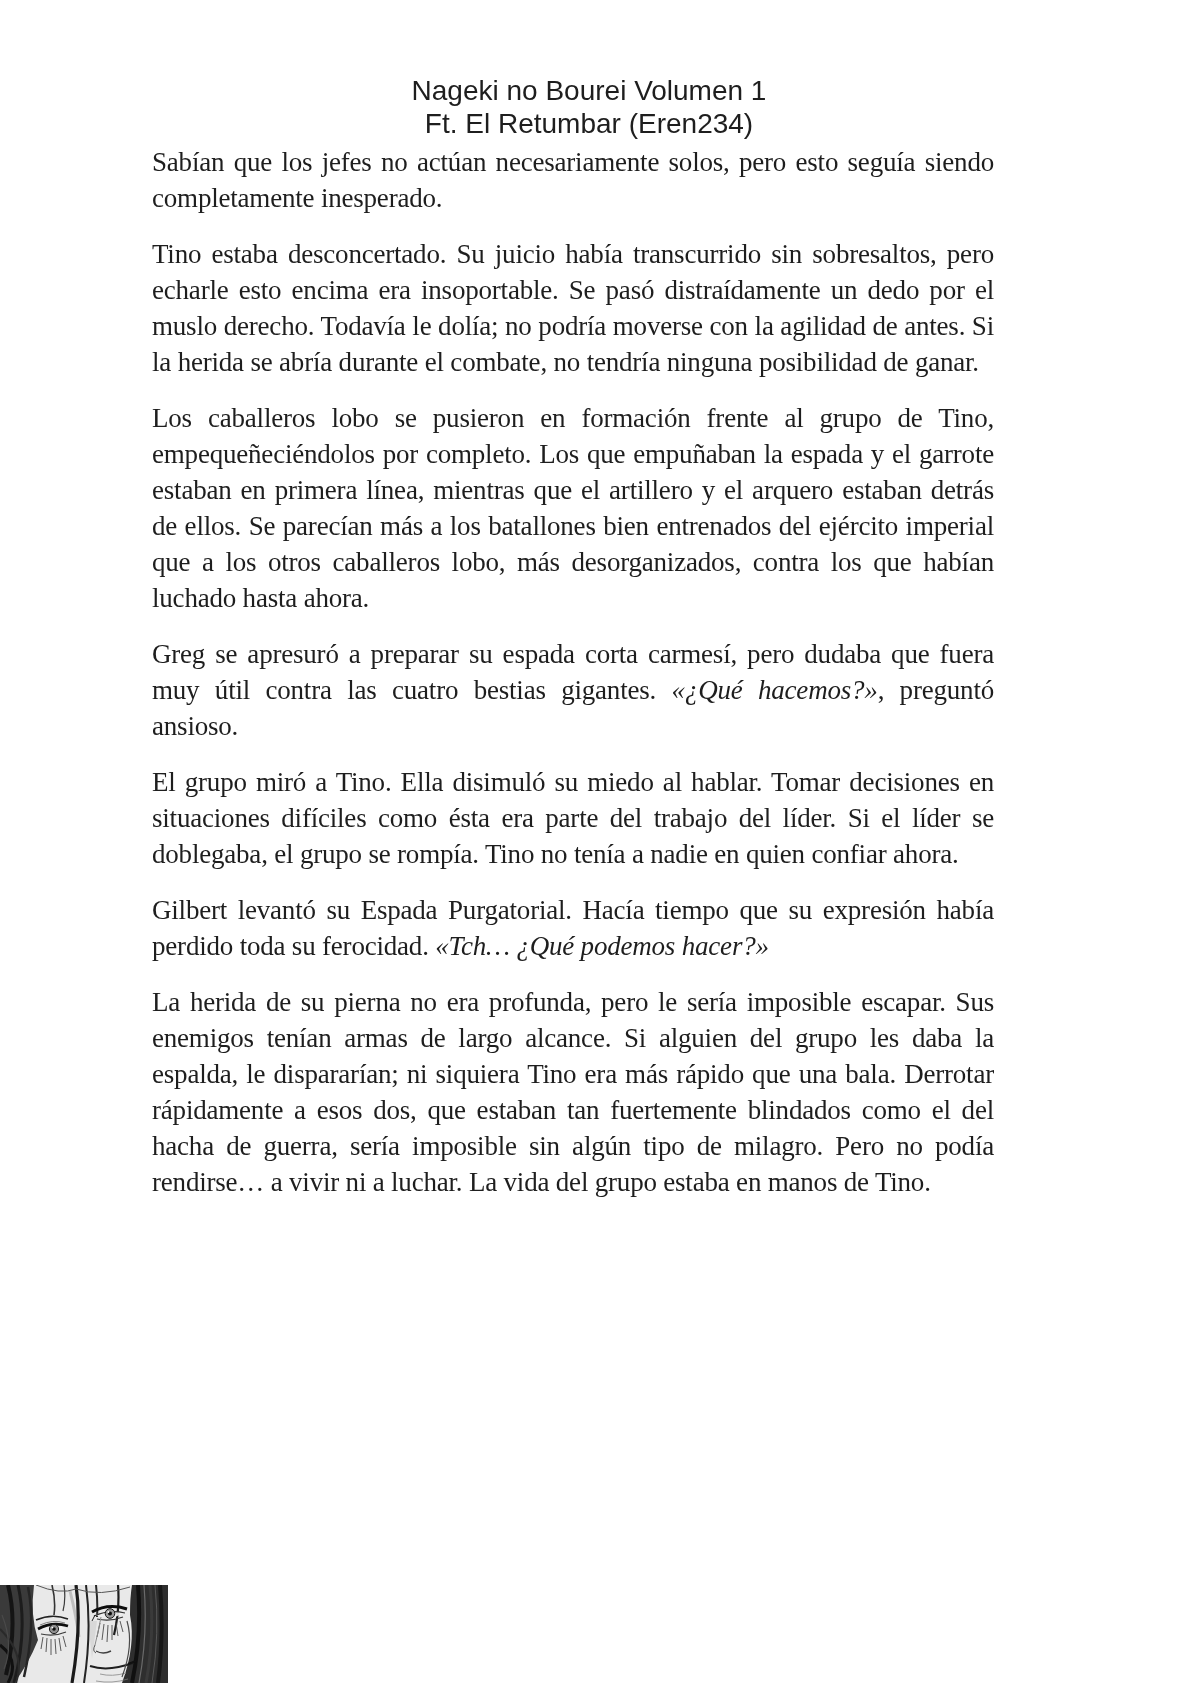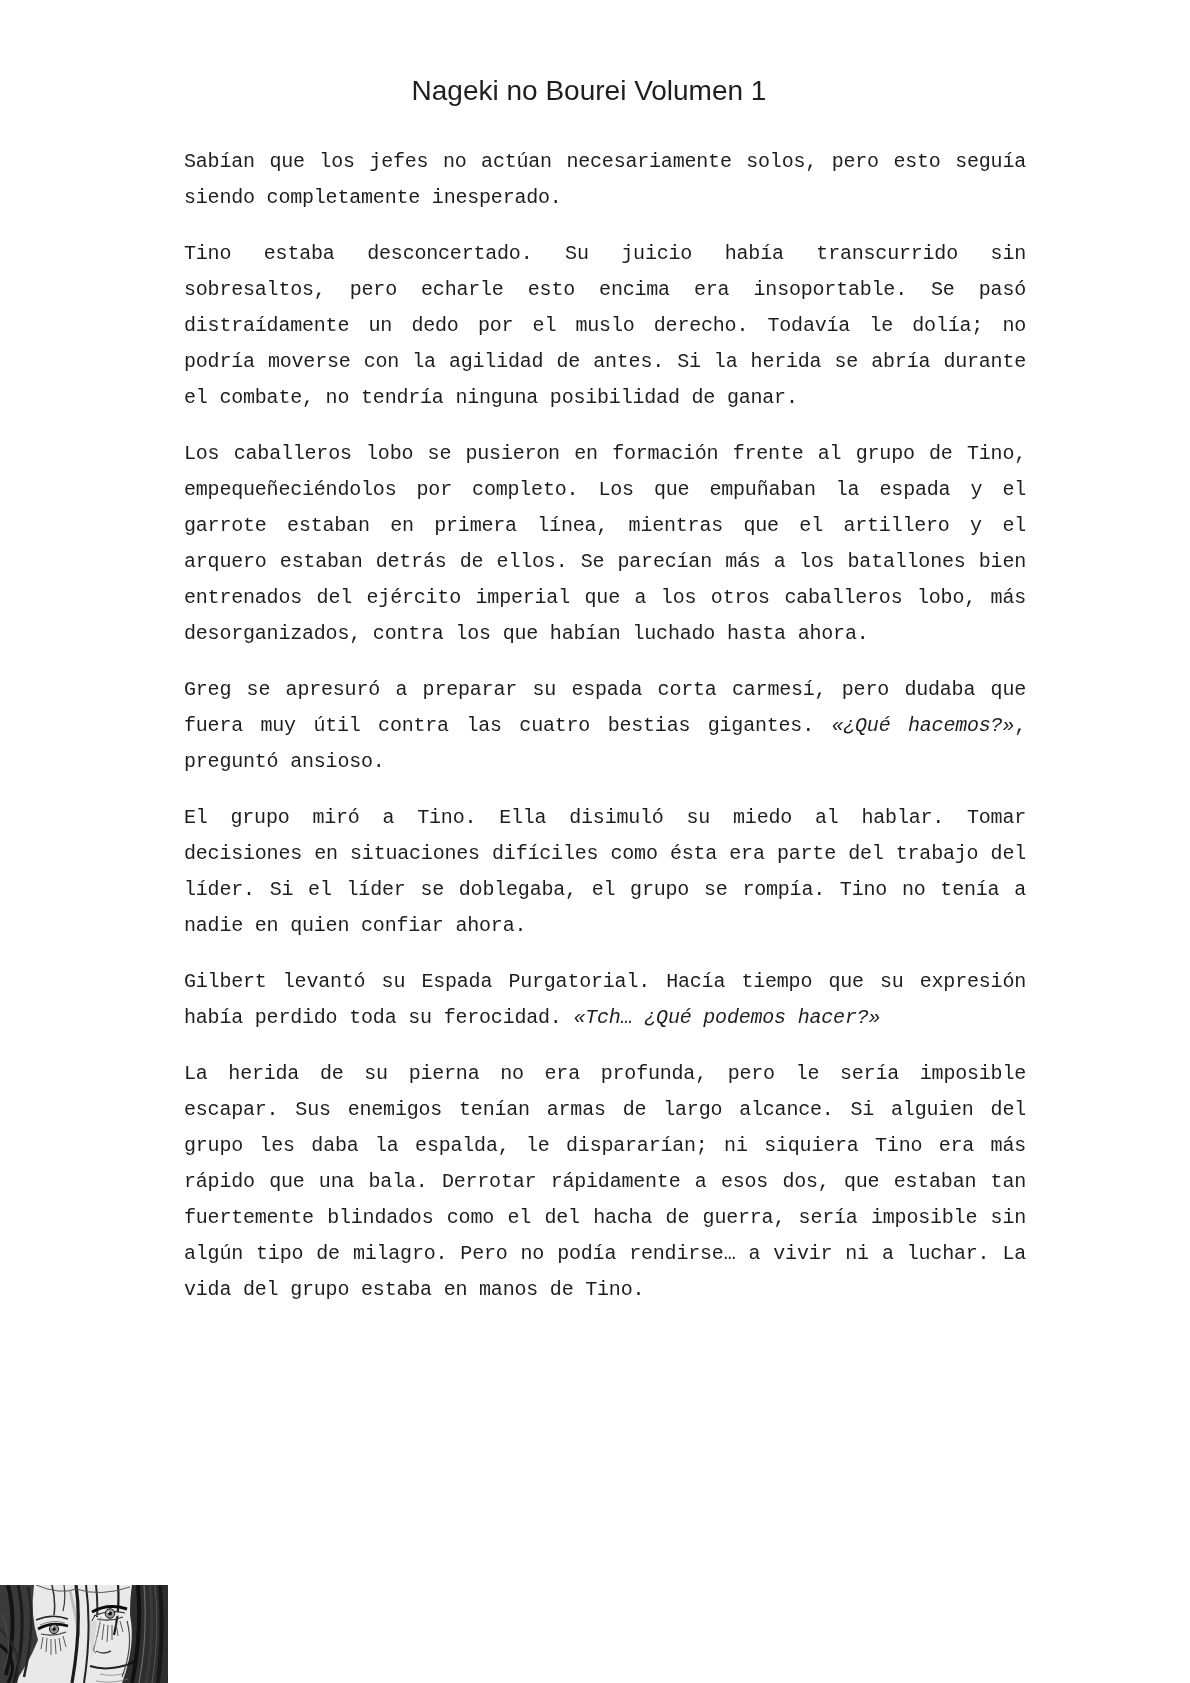--- a/index.html
+++ b/index.html
@@ -21,24 +21,24 @@
     width: 842px;
     text-align: center;
     font-family: "Liberation Sans", sans-serif;
     font-size: 28px;
     line-height: 33px;
     color: var(--text-color, #161616);
   }
   .body-text {
     position: absolute;
     top: 144px;
-    left: 184px;
+    left: 152px;
     width: 842px;
-    font-family: Liberation Mono, monospace;
-    font-size: 20px;
+    font-family: Liberation Serif, serif;
+    font-size: 27px;
     line-height: 36px;
     letter-spacing: -0.2px;
     color: var(--text-color, #1e1e1e);
     text-align: justify;
   }
   .para {
     margin: 0 0 20px 0;
   }
   .para:last-child {
     margin-bottom: 0;
@@ -59,20 +59,21 @@
     height: 98px;
   }
 </style>
 </head>
 <body>
 
 <div class="page">
 
   <div class="header">
     <div class="title">Nageki no Bourei Volumen 1</div>
+    <div class="subtitle">Ft. El Retumbar (Eren234)</div>
   </div>
 
   <div class="body-text">
       <p class="para"><span>Sabían que los jefes no actúan necesariamente solos, pero esto seguía siendo completamente inesperado.</span></p>
       <p class="para"><span>Tino estaba desconcertado. Su juicio había transcurrido sin sobresaltos, pero echarle esto encima era insoportable. Se pasó distraídamente un dedo por el muslo derecho. Todavía le dolía; no podría moverse con la agilidad de antes. Si la herida se abría durante el combate, no tendría ninguna posibilidad de ganar.</span></p>
       <p class="para"><span>Los caballeros lobo se pusieron en formación frente al grupo de Tino, empequeñeciéndolos por completo. Los que empuñaban la espada y el garrote estaban en primera línea, mientras que el artillero y el arquero estaban detrás de ellos. Se parecían más a los batallones bien entrenados del ejército imperial que a los otros caballeros lobo, más desorganizados, contra los que habían luchado hasta ahora.</span></p>
       <p class="para"><span>Greg se apresuró a preparar su espada corta carmesí, pero dudaba que fuera muy útil contra las cuatro bestias gigantes. </span><span class="it">«¿Qué hacemos?»</span><span>, preguntó ansioso.</span></p>
       <p class="para"><span>El grupo miró a Tino. Ella disimuló su miedo al hablar. Tomar decisiones en situaciones difíciles como ésta era parte del trabajo del líder. Si el líder se doblegaba, el grupo se rompía. Tino no tenía a nadie en quien confiar ahora.</span></p>
       <p class="para"><span>Gilbert levantó su Espada Purgatorial. Hacía tiempo que su expresión había perdido toda su ferocidad. </span><span class="it">«Tch… ¿Qué podemos hacer?»</span></p>
       <p class="para"><span>La herida de su pierna no era profunda, pero le sería imposible escapar. Sus enemigos tenían armas de largo alcance. Si alguien del grupo les daba la espalda, le dispararían; ni siquiera Tino era más rápido que una bala. Derrotar rápidamente a esos dos, que estaban tan fuertemente blindados como el del hacha de guerra, sería imposible sin algún tipo de milagro. Pero no podía rendirse… a vivir ni a luchar. La vida del grupo estaba en manos de Tino.</span></p>

